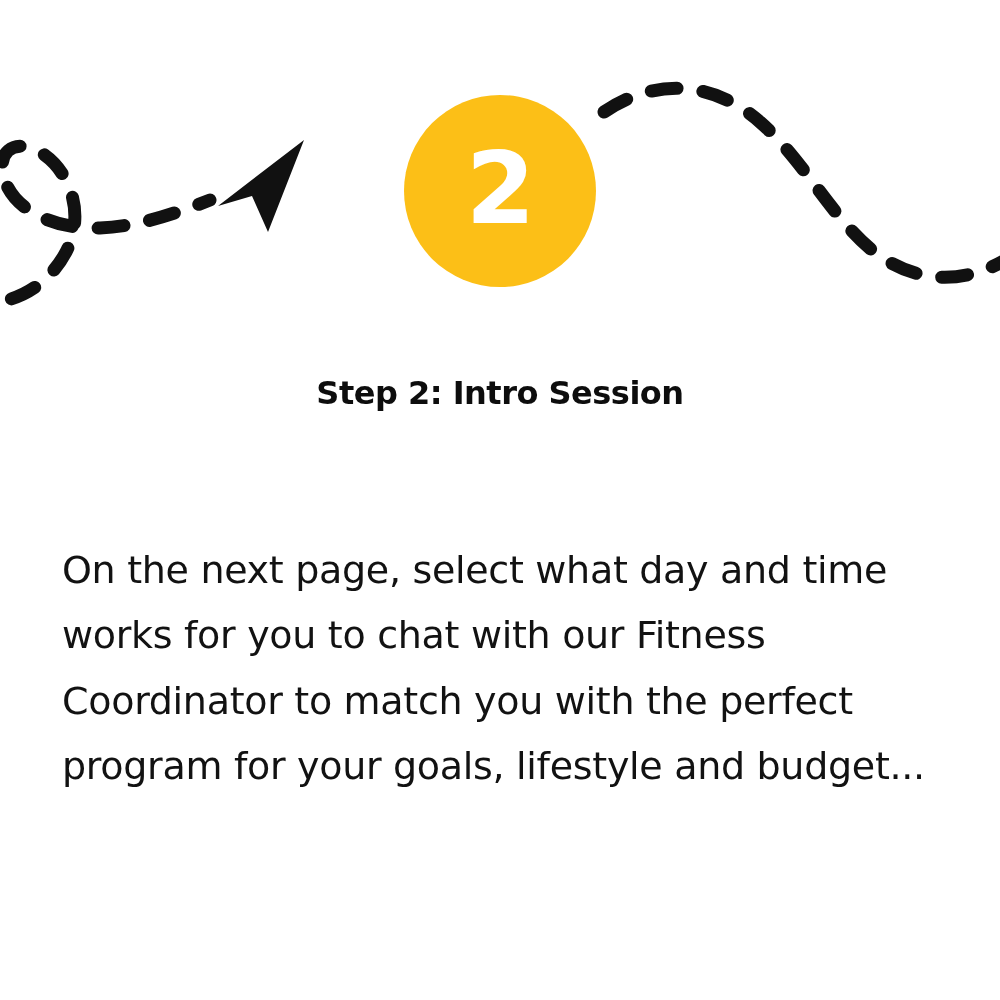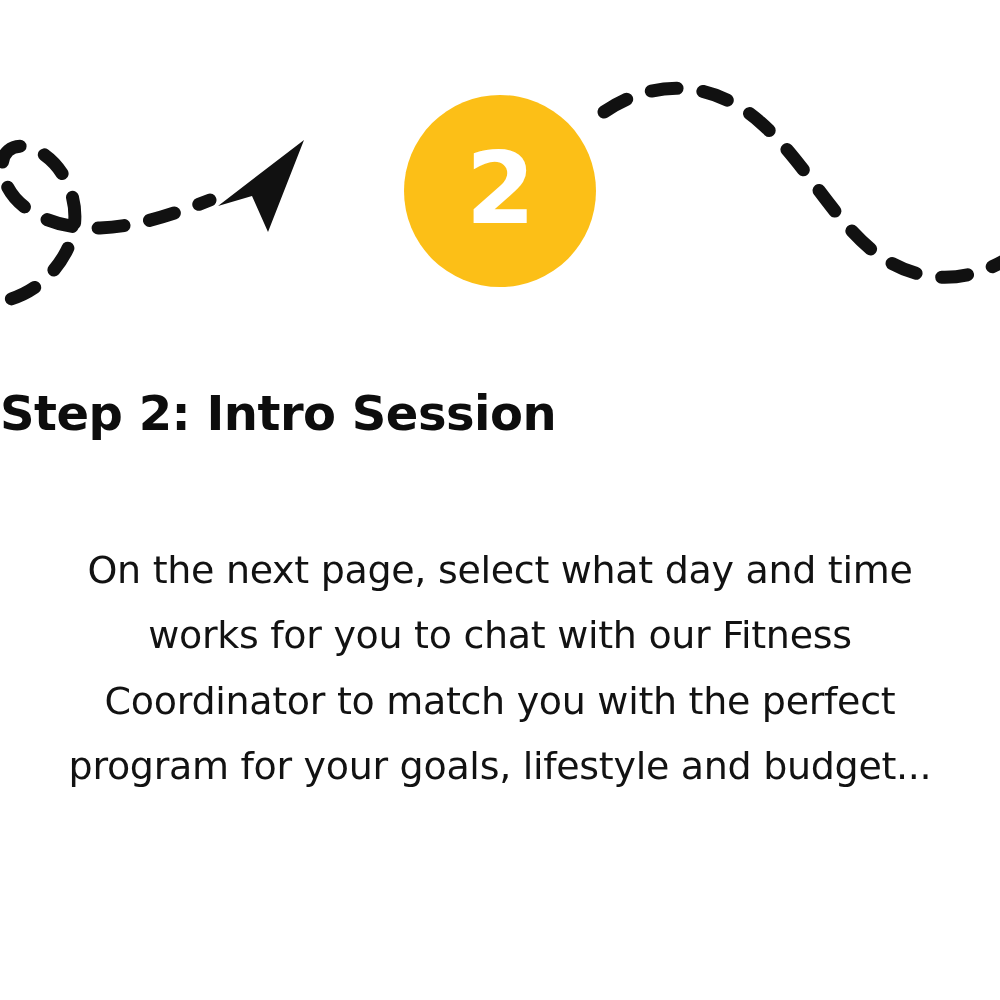--- a/index.html
+++ b/index.html
@@ -57,42 +57,42 @@
     letter-spacing: -1px;
     transform: translateY(-2px);
   }
 
   
   .headline {
     position: absolute;
     left: 0;
     top: 355px;
     width: 1000px;
-    text-align: left;
+    text-align: center;
     font-family: "DejaVu Sans", sans-serif;
     font-weight: 700;
-    font-size: 48px;
+    font-size: 32px;
     line-height: 1.1;
     letter-spacing: -0.5px;
     color: #0d0d0d;
   }
 
   
   .body-copy {
     position: absolute;
     left: 62px;
     top: 500px;
     width: 876px;
     font-family: "DejaVu Sans", sans-serif;
     font-weight: 400;
     font-size: 38px;
     line-height: 1.72;
     color: #121212;
     letter-spacing: -0.3px;
-    text-align: center;
+    text-align: left;
   }
 </style>
 </head>
 <body>
 
 <div class="canvas">
 
   <div class="top-band">
     <svg viewBox="0 0 1000 330" xmlns="http://www.w3.org/2000/svg" aria-hidden="true">
 

